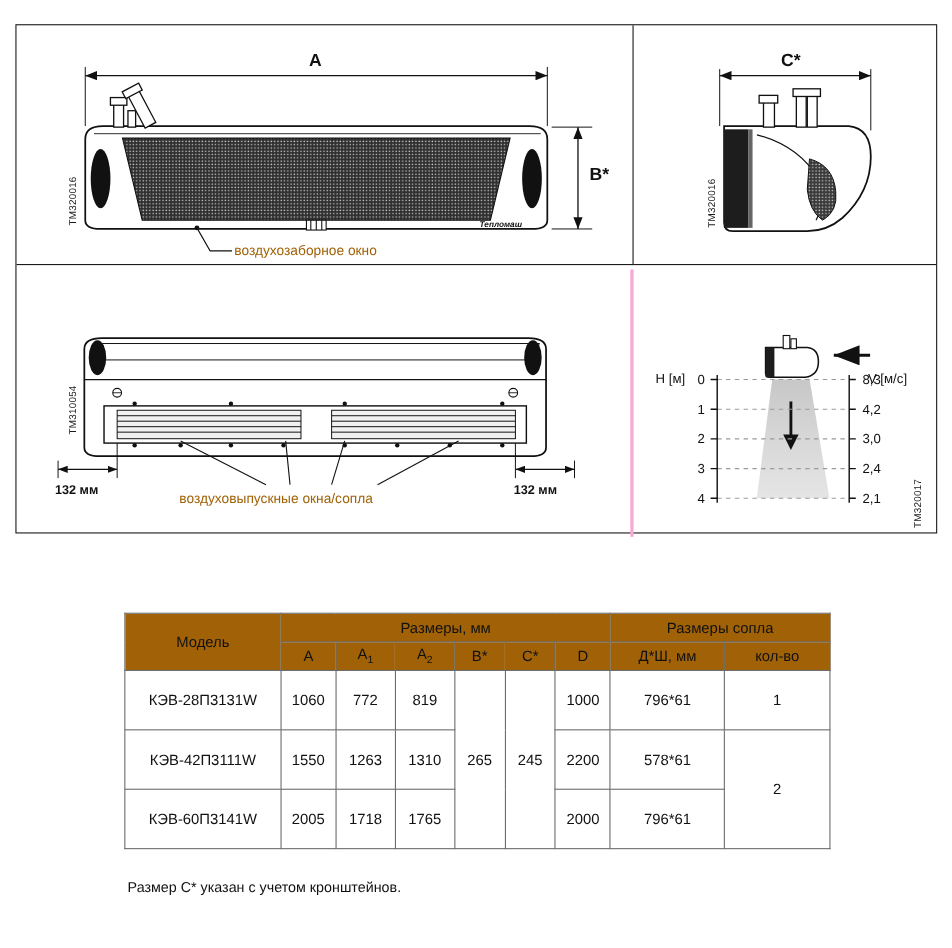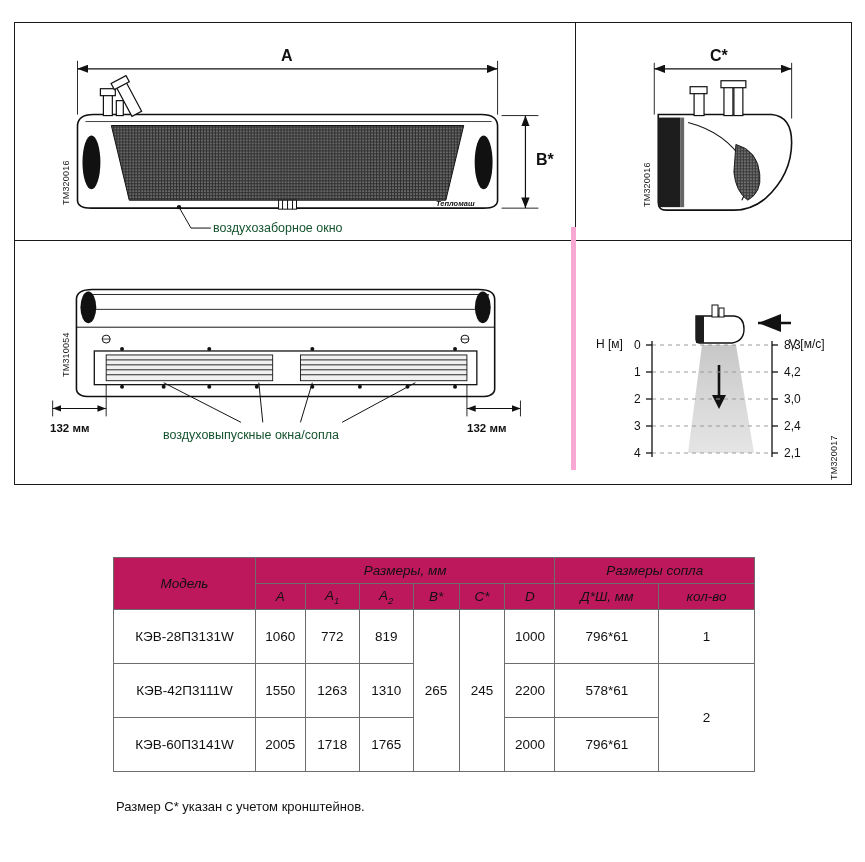--- a/index.html
+++ b/index.html
@@ -19,37 +19,37 @@
   
   .drawings {
     position: absolute;
     left: 14px; top: 22px;
     width: 838px; height: 463px;
     border: 1px solid #1a1a1a;
   }
   .panel { position: absolute; }
   .p-tl { left: 0; top: 0; width: 561px; height: 218px; border-right: 1px solid #1a1a1a; border-bottom: 1px solid #1a1a1a; }
   .p-tr { left: 561px; top: 0; width: 275px; height: 218px; border-bottom: 1px solid #1a1a1a; }
-  .p-bl { left: 0; top: 204px; width: 561px; height: 243px; border-right: 5px solid #f9a8d4; }
+  .p-bl { left: 0; top: 222px; width: 561px; height: 243px; border-right: 3px solid #f9a8d4; }
   .p-br { left: 561px; top: 218px; width: 275px; height: 243px; }
 
   .svg-full { position: absolute; left: 0; top: 0; width: 100%; height: 100%; }
 
   .vtext {
     position: absolute;
     font-size: 9px;
     color: #1a1a1a;
     letter-spacing: 0.2px;
     white-space: nowrap;
     transform-origin: 0 0;
   }
   .callout-label {
     position: absolute;
     font-size: 12.5px;
-    color: #14532d;
+    color: #a16207;
     white-space: nowrap;
   }
   .dim-label {
     position: absolute;
     font-size: 16px;
     font-weight: bold;
     color: #111;
     white-space: nowrap;
   }
   .mm-label {
@@ -93,24 +93,23 @@
     color: #111;
   }
   table.spec th, table.spec td {
     border: 1px solid #6d6d6d;
     text-align: center;
     vertical-align: middle;
     padding: 3px 2px;
     font-weight: normal;
   }
   table.spec thead th {
-    background: #be185d;
+    background: #a16207;
     font-size: 13.5px;
     height: 26px;
-    font-style: italic;
   }
   table.spec tbody td { height: 54px; }
   table.spec tbody td.model { text-align: center; font-size: 13.5px; }
   .sub { font-size: 9.5px; vertical-align: sub; }
 
   .footnotes {
     position: absolute;
     left: 116px; top: 798px;
     font-size: 13px;
     color: #111;

